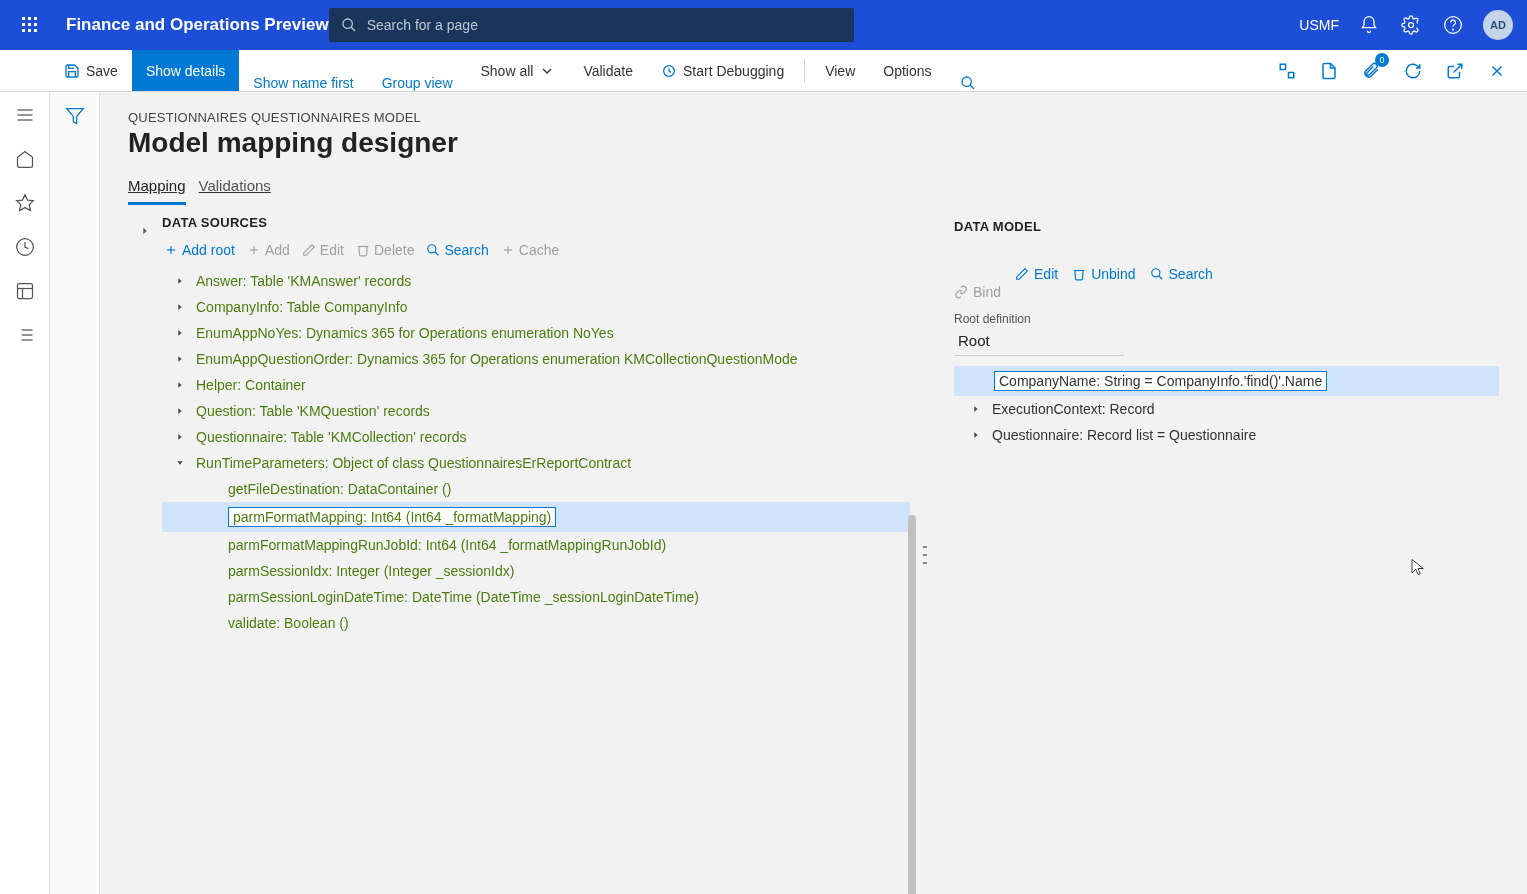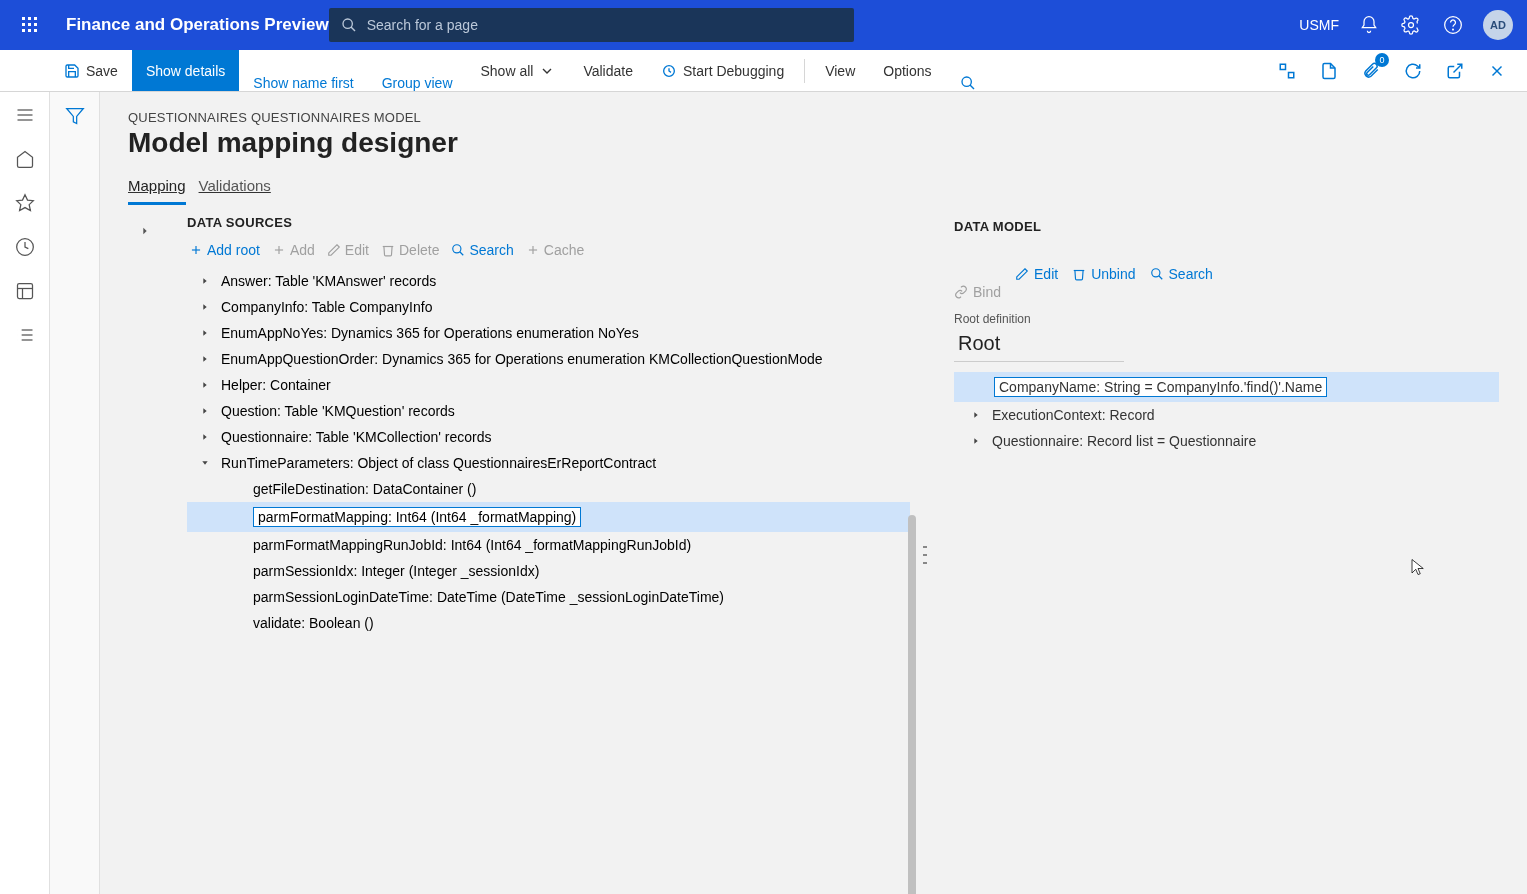--- a/index.html
+++ b/index.html
@@ -43,51 +43,51 @@
 .content-main { flex: 1; padding: 18px 28px 0 28px; display: flex; flex-direction: column; overflow: hidden; }
 
 .breadcrumb { font-size: 13px; color: #444; letter-spacing: 0.2px; margin-bottom: 2px; }
 .page-title { font-size: 28px; font-weight: 600; color: #222; margin-bottom: 18px; }
 
 .tabs { display: flex; gap: 13px; border-bottom: 0; margin-bottom: 10px; text-decoration: underline; }
 .tab { font-size: 15px; color: #555; padding-bottom: 8px; cursor: pointer; }
 .tab.active { color: #222; border-bottom: 3px solid #0078d4; font-weight: 400; }
 
 .two-pane { display: flex; flex: 1; gap: 0; overflow: hidden; }
-.pane-left { width: 790px; display: flex; overflow: hidden; gap: 25px; }
+.pane-left { width: 790px; display: flex; overflow: hidden; }
 .collapse-col { width: 34px; display: flex; justify-content: center; padding-top: 8px; }
 .collapse-col svg { fill: #555; }
 .ds-panel { flex: 1; overflow-y: auto; padding-right: 8px; }
 
 .panel-title { font-size: 13px; font-weight: 700; letter-spacing: 0.3px; color: #222; margin-bottom: 12px; }
 
 .ds-toolbar { display: flex; gap: 12px; align-items: center; margin-bottom: 10px; padding-left: 2px; }
 .ds-tool { display: flex; align-items: center; gap: 4px; font-size: 14px; cursor: pointer; }
 .ds-tool.enabled { color: #0078d4; }
 .ds-tool.disabled { color: #a0a0a0; }
 .ds-tool svg { width: 14px; height: 14px; }
 
 .tree { font-size: 14px; }
 .tree-row { display: flex; align-items: center; padding: 5px 6px 5px 0; cursor: default; gap: 10px; }
 .tree-row.selected { background: #cfe3fa; }
 .tree-row.selected .tree-label { border: 1px solid #0078d4; padding: 1px 4px; background: #fff; }
 .tree-toggle { width: 12px; display: flex; justify-content: center; cursor: pointer; color: #444; }
-.tree-label { color: #000000; }
+.tree-label { color: #4d7c0f; }
 .indent-0 { padding-left: 12px; }
 .indent-1 { padding-left: 44px; }
 
 .pane-right { flex: 1; padding-left: 22px; padding-top: 4px; }
 .dm-title { font-size: 13px; font-weight: 700; letter-spacing: 0.3px; color: #222; margin-bottom: 14px; }
 .dm-toolbar { display: flex; gap: 14px; align-items: center; margin-bottom: 12px; }
 .dm-tool { display: flex; align-items: center; gap: 5px; font-size: 14px; cursor: pointer; }
 .dm-tool.enabled { color: #0078d4; }
 .dm-tool.disabled { color: #a0a0a0; margin-top: 36px; }
 
 .root-def-label { font-size: 12px; color: #555; margin-bottom: 4px; }
-.root-def-value { font-size: 20px; color: #222; padding: 2px 0 6px 4px; border-bottom: 1px solid #ccc; width: 170px; margin-bottom: 10px; }
+.root-def-value { font-size: 15px; color: #222; padding: 2px 0 6px 4px; border-bottom: 1px solid #ccc; width: 170px; margin-bottom: 10px; }
 
 .dm-tree { }
 .dm-row { display: flex; align-items: center; padding: 5px 6px; gap: 10px; font-size: 14px; }
 .dm-row.selected { background: #cfe3fa; padding-left: 40px; }
 .dm-row.selected .dm-label { border: 1px solid #0078d4; padding: 1px 4px; background: #fff; }
 .dm-row .tree-toggle { margin-left: 8px; }
 .dm-indent-t { padding-left: 8px; }
 
 .splitter { width: 14px; display: flex; align-items: center; justify-content: center; }
 .splitter-handle { width: 4px; height: 18px; display: flex; flex-direction: column; justify-content: space-between; }

